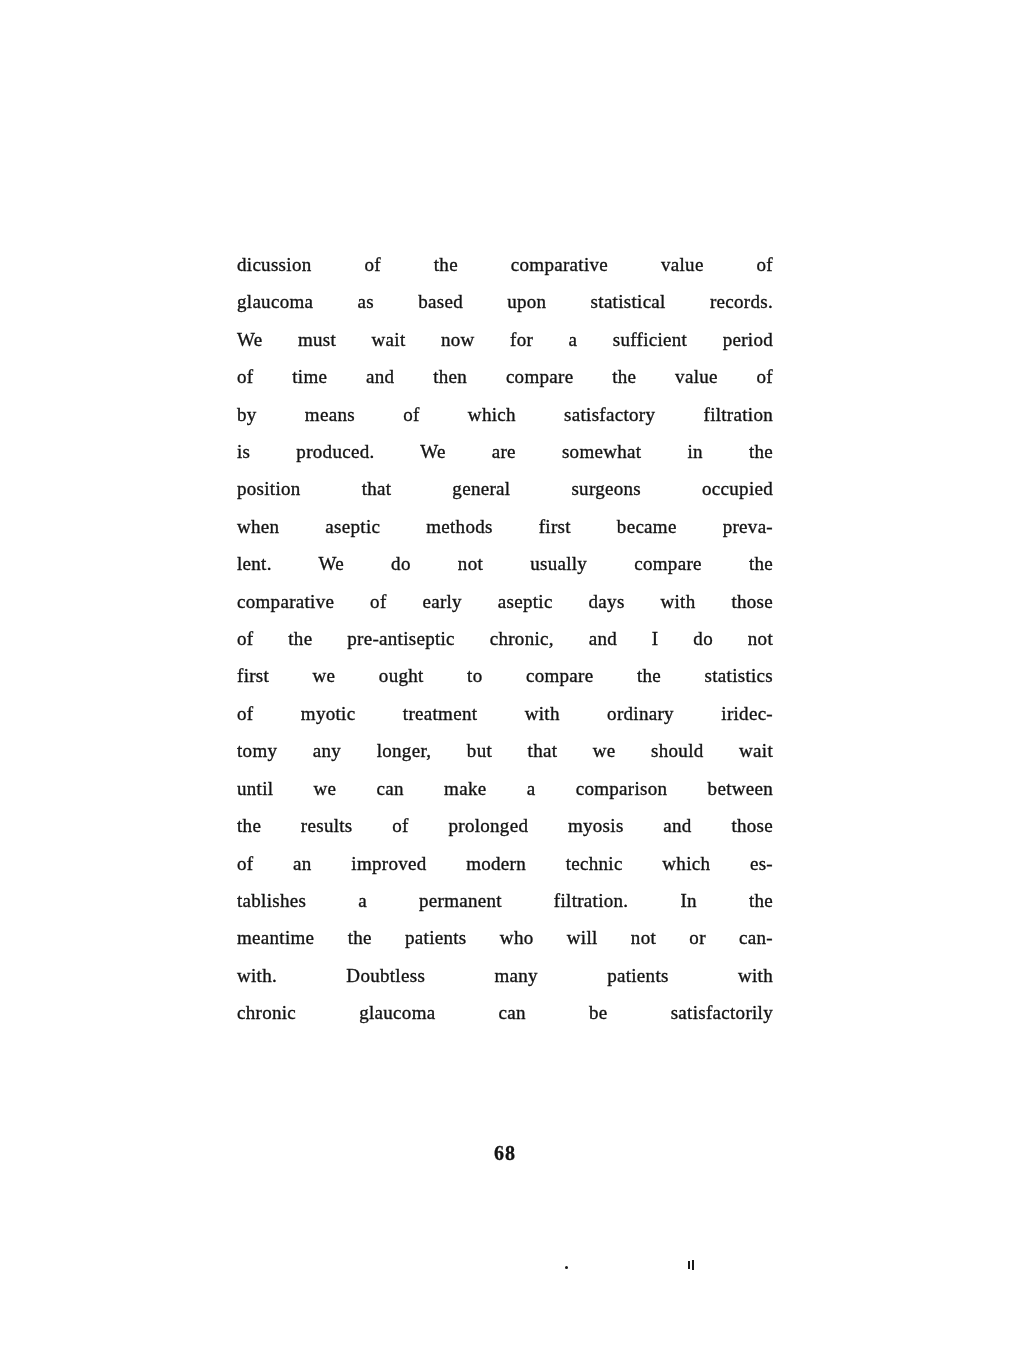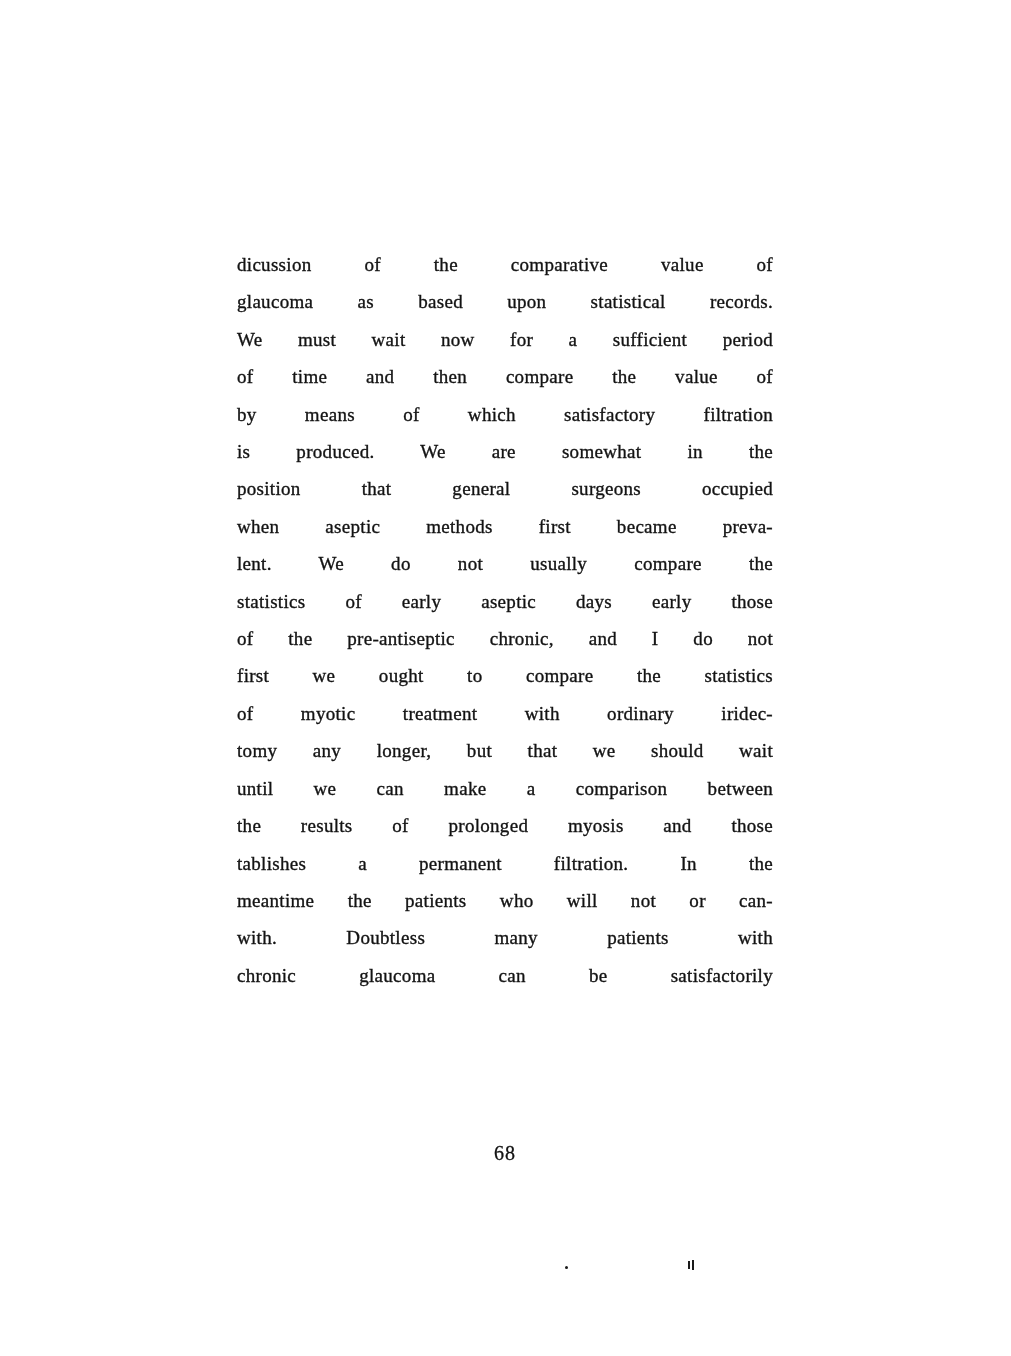--- a/index.html
+++ b/index.html
@@ -34,20 +34,21 @@
   }
   .page-number {
     position: absolute;
     left: 237px;
     top: 1142px;
     width: 536px;
     text-align: center;
     font-size: 20px;
     letter-spacing: 1px;
     color: #131313;
+    font-weight: bold;
     -webkit-text-stroke: 0.3px #131313;
   }
   .speck-dot {
     position: absolute;
     left: 565px;
     top: 1266px;
     width: 3px;
     height: 3px;
     background: #1a1a1a;
     border-radius: 50%;
@@ -78,27 +79,28 @@
   <div class="text-block">
     <div class="line">dicussion of the comparative value of</div>
     <div class="line">glaucoma as based upon statistical records.</div>
     <div class="line">We must wait now for a sufficient period</div>
     <div class="line">of time and then compare the value of</div>
     <div class="line">by means of which satisfactory filtration</div>
     <div class="line">is produced.  We are somewhat in the</div>
     <div class="line">position that general surgeons occupied</div>
     <div class="line">when aseptic methods first became preva-</div>
     <div class="line">lent.  We do not usually compare the</div>
-    <div class="line">statistics of early aseptic days early those</div>
+    <div class="line">comparative of early aseptic days with those</div>
     <div class="line">of the pre-antiseptic chronic, and I do not</div>
     <div class="line">first we ought to compare the statistics</div>
     <div class="line">of myotic treatment with ordinary iridec-</div>
     <div class="line">tomy any longer, but that we should wait</div>
     <div class="line">until we can make a comparison between</div>
     <div class="line">the results of prolonged myosis and those</div>
+    <div class="line">of an improved modern technic which es-</div>
     <div class="line">tablishes a permanent filtration.  In the</div>
     <div class="line">meantime the patients who will not or can-</div>
     <div class="line">with.  Doubtless many patients with</div>
     <div class="line">chronic glaucoma can be satisfactorily</div>
   </div>
 
   <div class="page-number">68</div>
 
   <div class="speck-dot"></div>
   <div class="speck-mark"></div>

